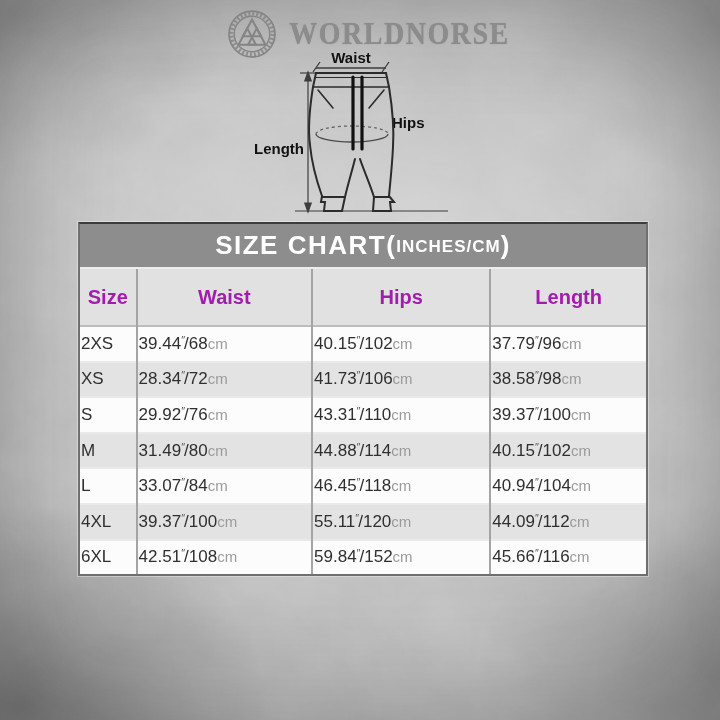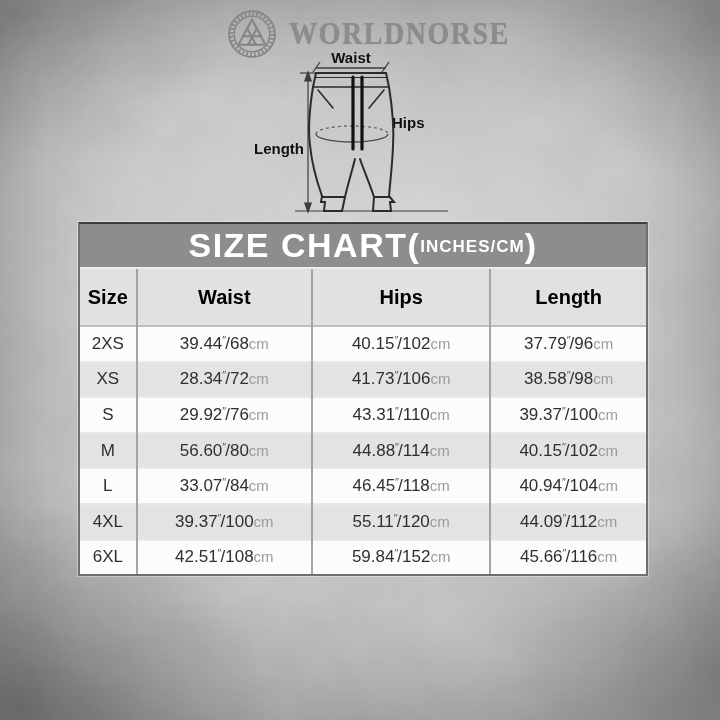--- a/index.html
+++ b/index.html
@@ -28,29 +28,29 @@
 
   
   .diagram{position:absolute;left:252px;top:50px;}
   .diagram text{font-family:"Liberation Sans",sans-serif;font-weight:bold;font-size:15px;fill:#111;}
 
   
   .chart-box{position:absolute;left:78px;top:222px;width:566px;border:2px solid #6f6f6f;border-top:2px solid #3c3c3c;background:#fff;box-shadow:0 0 0 1px rgba(255,255,255,.35);}
   .chart-title{height:43px;background:var(--title-bar-bg);color:var(--title-text);
     display:flex;align-items:center;justify-content:center;border-bottom:2px solid #ededed;
     font-weight:bold;letter-spacing:1.5px;}
-  .chart-title .big{font-size:34px;}
+  .chart-title .big{font-size:26px;}
   .chart-title .small{font-size:17px;letter-spacing:1px;padding-top:3px;}
   table.size-table{width:100%;border-collapse:collapse;table-layout:fixed;}
   table.size-table col.c-size{width:10%;}
   table.size-table col.c-waist{width:31%;}
   table.size-table col.c-hips{width:31.5%;}
   table.size-table col.c-length{width:27.5%;}
-  table.size-table th{height:54px;background:var(--header-row-bg);font-size:20px;color:#000000;font-weight:bold;}
-  table.size-table td{height:31.6px;text-align:center;font-size:17px;color:var(--cell-text);white-space:nowrap;}
+  table.size-table th{height:54px;background:var(--header-row-bg);font-size:20px;color:#a21caf;font-weight:bold;}
+  table.size-table td{height:31.6px;font-size:17px;color:var(--cell-text);white-space:nowrap;}
   table.size-table th+th, table.size-table td+td{border-left:2px solid #a4a4a4;}
   table.size-table thead tr{border-bottom:2px solid #bdbdbd;}
   table.size-table tbody tr{border-top:2px solid #e9e9e9;}
   table.size-table tbody tr:nth-child(odd){background:var(--row-light-bg);}
   table.size-table tbody tr:nth-child(even){background:var(--row-shaded-bg);}
   td.size-col{font-size:18px;color:#161616;}
   span.mk{font-size:11px;color:#5a5a5a;vertical-align:5px;letter-spacing:-1px;}
   span.cm{font-size:15px;color:var(--unit-text);}
 
   .footnote{position:absolute;left:0;top:697px;width:100%;text-align:center;
@@ -182,21 +182,21 @@
               <td><span>38.58</span><span class="mk">″</span><span>/98</span><span class="cm">cm</span></td>
             </tr>
             <tr>
               <td class="size-col">S</td>
               <td><span>29.92</span><span class="mk">″</span><span>/76</span><span class="cm">cm</span></td>
               <td><span>43.31</span><span class="mk">″</span><span>/110</span><span class="cm">cm</span></td>
               <td><span>39.37</span><span class="mk">″</span><span>/100</span><span class="cm">cm</span></td>
             </tr>
             <tr>
               <td class="size-col">M</td>
-              <td><span>56.60</span><span class="mk">″</span><span>/80</span><span class="cm">cm</span></td>
+              <td><span>31.49</span><span class="mk">″</span><span>/80</span><span class="cm">cm</span></td>
               <td><span>44.88</span><span class="mk">″</span><span>/114</span><span class="cm">cm</span></td>
               <td><span>40.15</span><span class="mk">″</span><span>/102</span><span class="cm">cm</span></td>
             </tr>
             <tr>
               <td class="size-col">L</td>
               <td><span>33.07</span><span class="mk">″</span><span>/84</span><span class="cm">cm</span></td>
               <td><span>46.45</span><span class="mk">″</span><span>/118</span><span class="cm">cm</span></td>
               <td><span>40.94</span><span class="mk">″</span><span>/104</span><span class="cm">cm</span></td>
             </tr>
             <tr>

